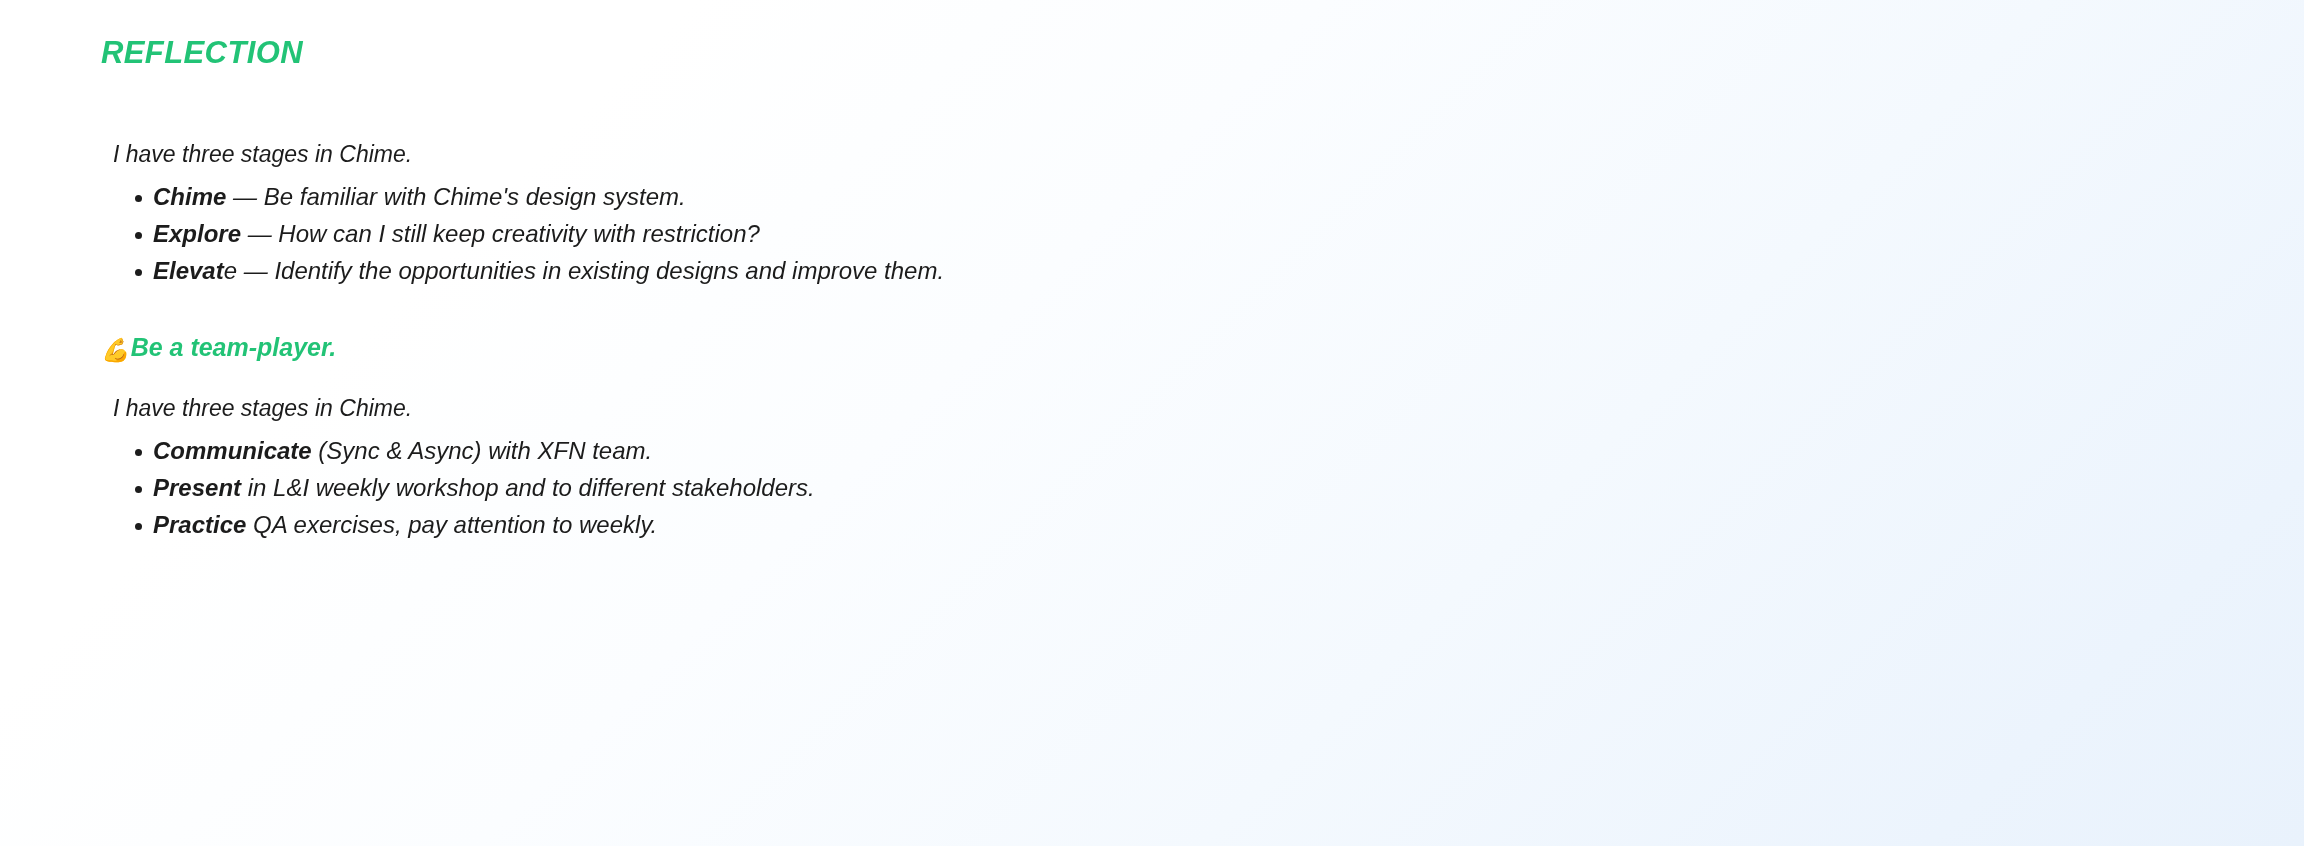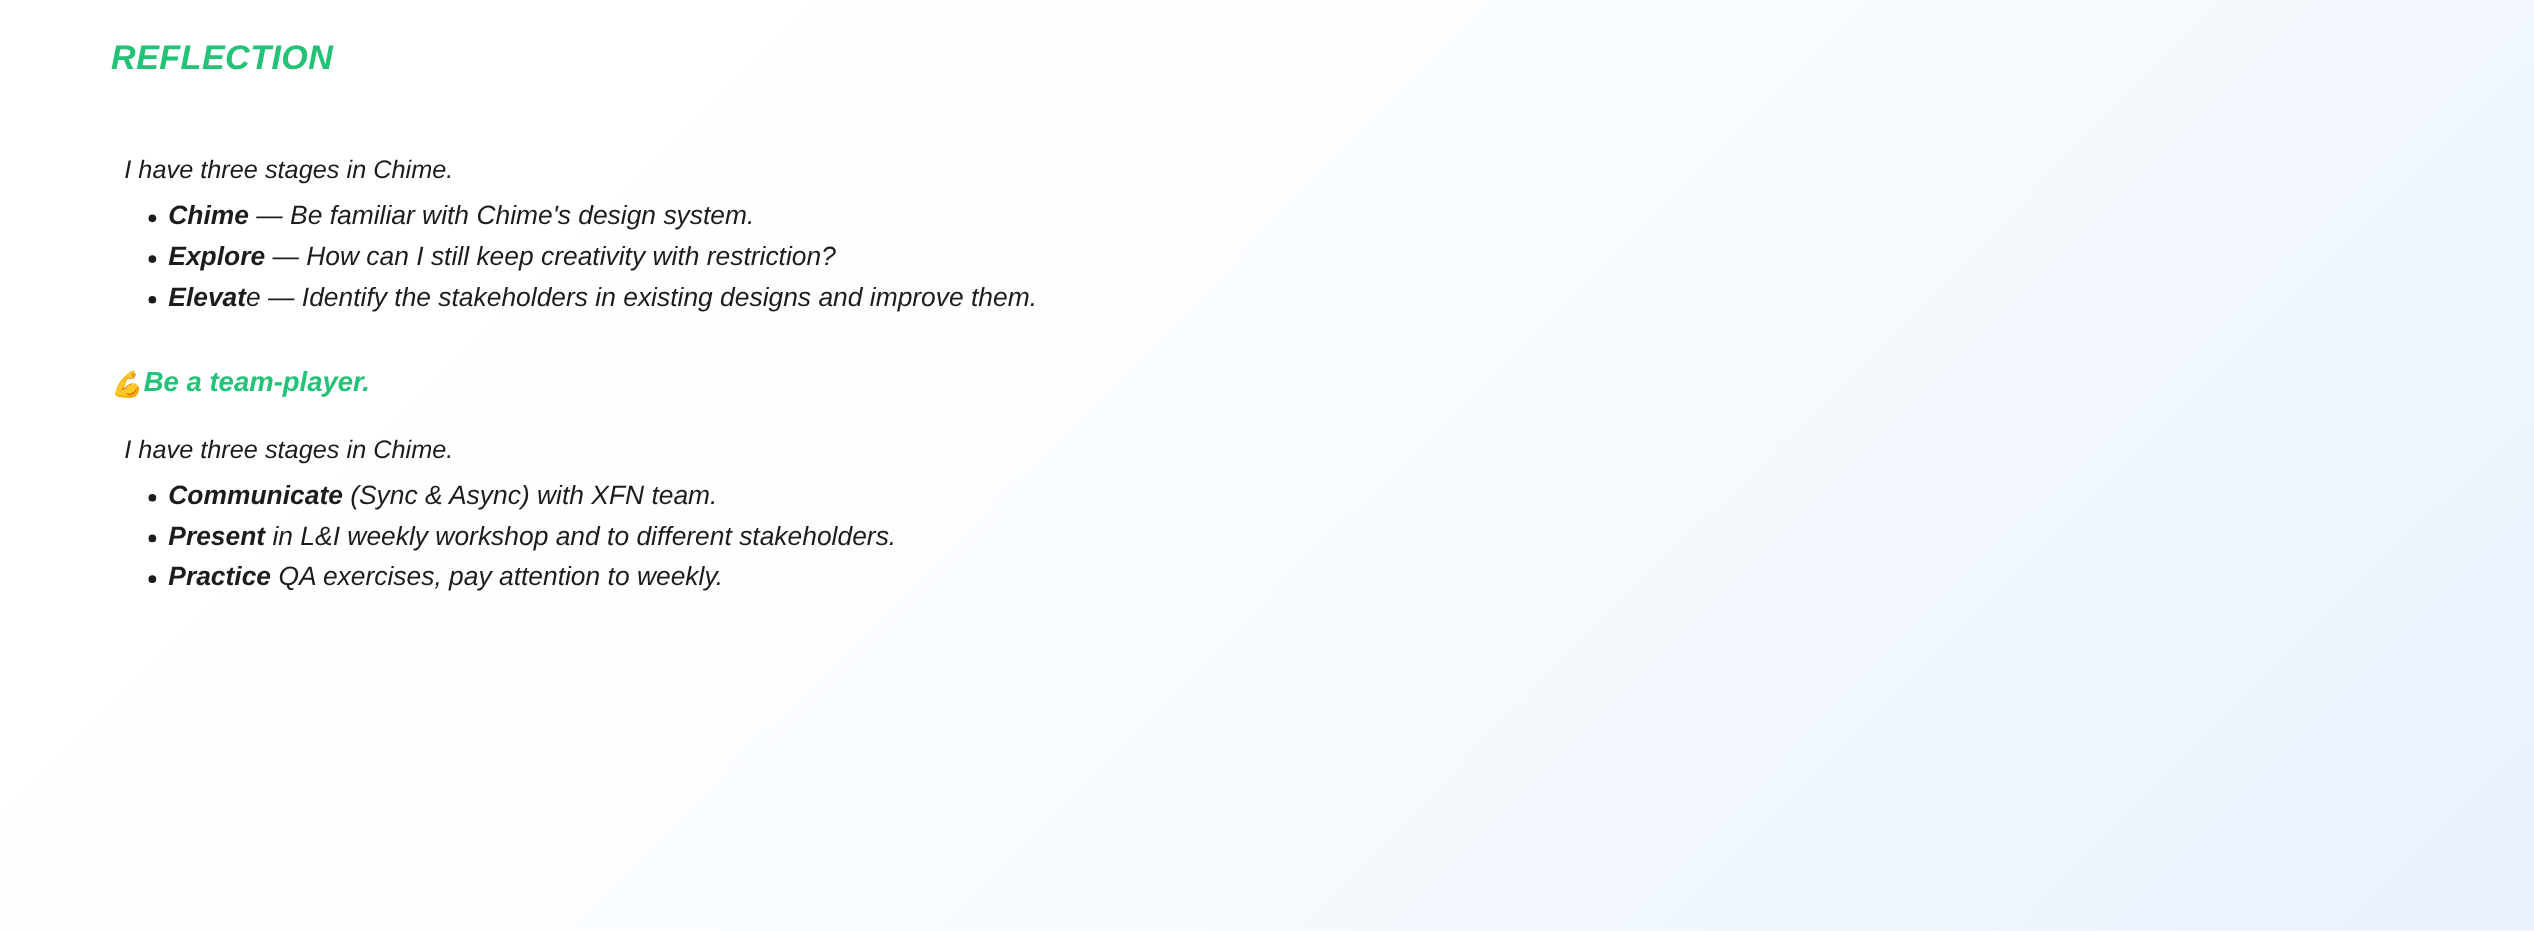--- a/index.html
+++ b/index.html
@@ -130,21 +130,21 @@
 
   <div class="section">
 
     <div class="gap-head-to-body"></div>
 
     <p class="body-line">I have three stages in Chime.</p>
 
     <ul class="bullets">
       <li><span class="b">Chime</span><span> — Be familiar with Chime's design system.</span></li>
       <li><span class="b">Explore</span><span> — How can I still keep creativity with restriction?</span></li>
-      <li><span class="b">Elevat</span><span>e — Identify the stakeholders in existing designs and improve them.</span></li>
+      <li><span class="b">Elevat</span><span>e — Identify the opportunities in existing designs and improve them.</span></li>
     </ul>
   </div>
 
   <div class="gap-block"></div>
 
   <div class="section">
     <div class="section-heading">
       <span class="emoji">💪</span><span class="heading-text">Be a team-player.</span>
     </div>
 

